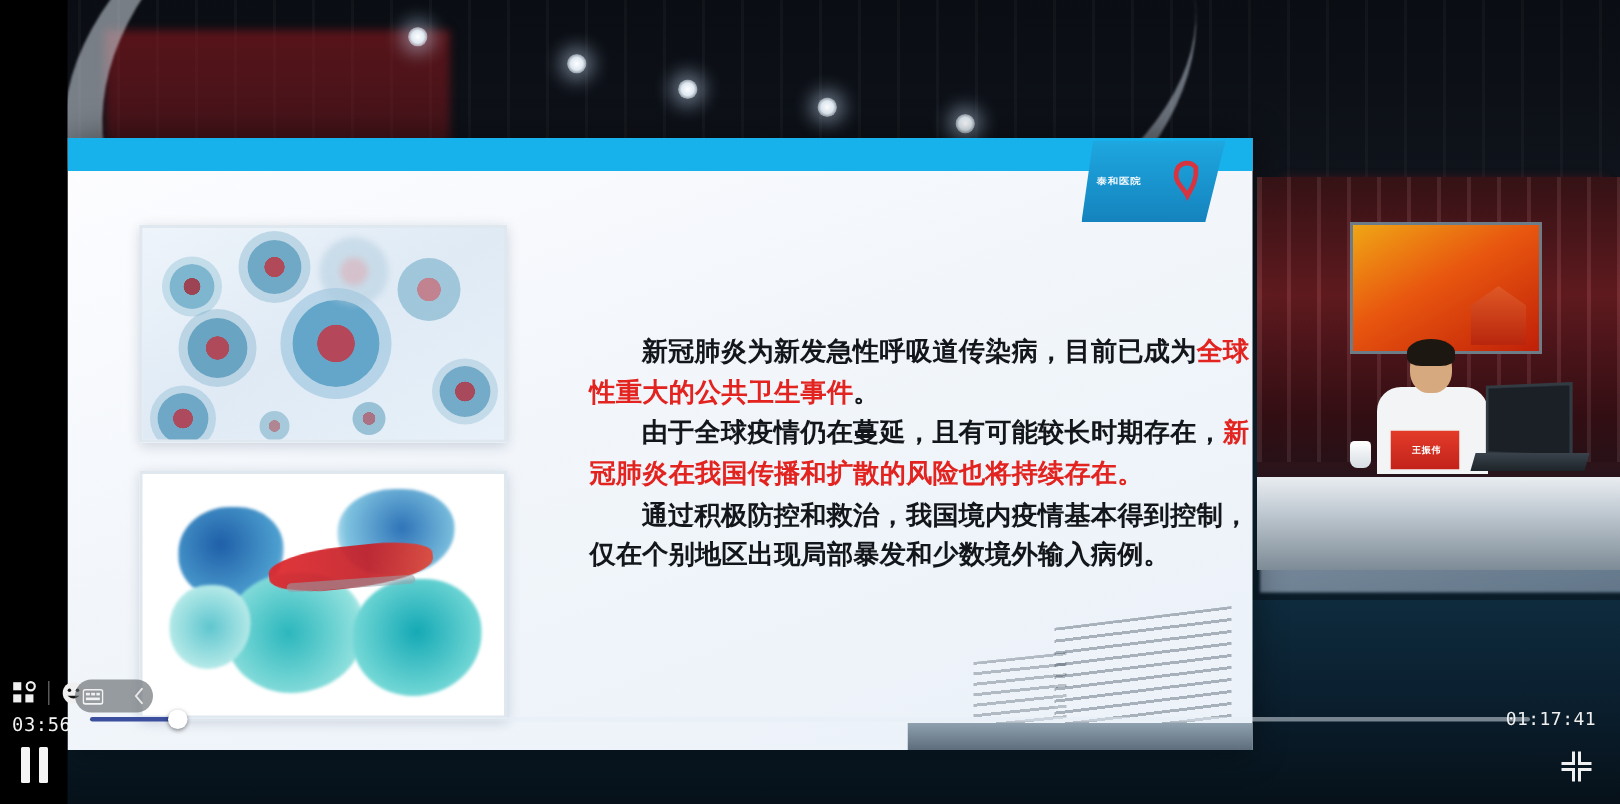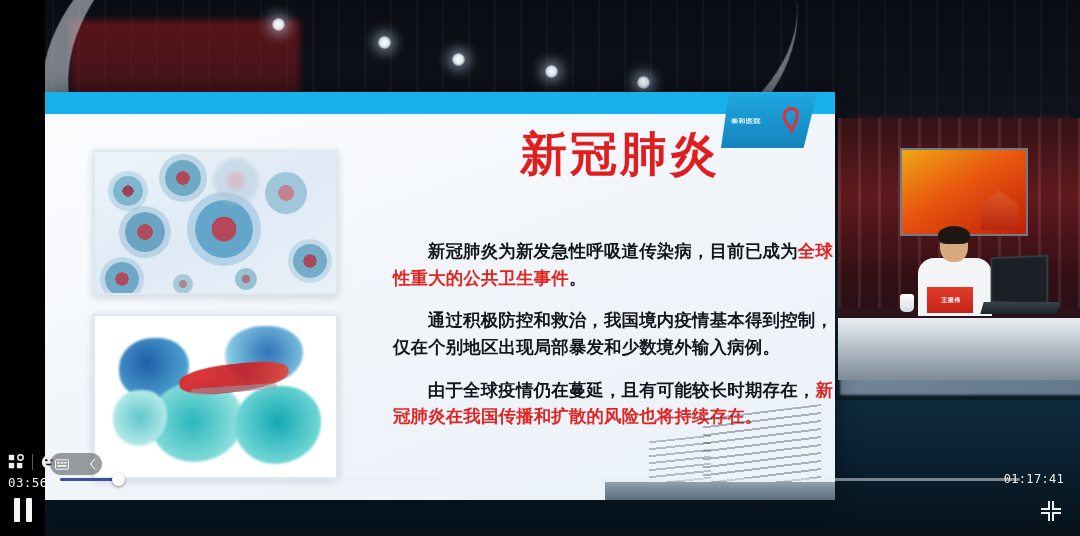--- a/index.html
+++ b/index.html
@@ -77,21 +77,21 @@
   
   .slide-title { position:absolute; left:390px; top:38px; width:370px;
       text-align:center; font-size:47px; line-height:1; font-weight:bold;
       color:#e01e20; letter-spacing:3px;
       font-family:"DejaVu Sans","Liberation Sans",sans-serif;
       text-shadow:0 1px 0 rgba(255,255,255,.6); }
   .slide-body { position:absolute; left:348px; top:130px; width:440px;
       font-size:17.4px; line-height:1.53; color:#13161b; font-weight:bold;
       letter-spacing:.2px; text-align:justify;
       font-family:"DejaVu Sans","Liberation Sans",sans-serif; }
-  .slide-body p { text-indent:2em; margin-bottom:1px;margin-top:16px; }
+  .slide-body p { text-indent:2em; margin-bottom:1px; }
   .hl { color:#e2231f; }
 
   
   .bldg { position:absolute; right:0; bottom:0; width:230px; height:110px; overflow:hidden; }
   .bldg-body { position:absolute; right:14px; bottom:0; width:118px; height:96px;
      background:linear-gradient(100deg,#cfd8e0 0%,#aeb9c4 40%,#8d99a6 100%);
      transform:skewY(-7deg); transform-origin:bottom right;
      background-image:repeating-linear-gradient(180deg,
         rgba(40,55,70,.35) 0 2px, rgba(255,255,255,.1) 2px 8px); }
   .bldg-wing { position:absolute; right:124px; bottom:0; width:62px; height:62px;
@@ -214,31 +214,30 @@
       <div class="img-box img-map">
         <div class="map-blob" style="left:24px;top:22px;width:70px;height:62px;background:radial-gradient(circle at 40% 40%,#1f5fa8,#4d9fd0 70%,rgba(255,255,255,0));"></div>
         <div class="map-blob" style="left:130px;top:10px;width:78px;height:58px;background:radial-gradient(circle at 55% 45%,#2f74b8,#7fc3e0 70%,rgba(255,255,255,0));"></div>
         <div class="map-blob" style="left:56px;top:66px;width:92px;height:80px;background:radial-gradient(circle at 45% 50%,#2bb7bd,#8fe0dd 72%,rgba(255,255,255,0));"></div>
         <div class="map-blob" style="left:140px;top:70px;width:86px;height:78px;background:radial-gradient(circle at 50% 45%,#14a9b5,#74d8d6 72%,rgba(255,255,255,0));"></div>
         <div class="map-blob" style="left:18px;top:74px;width:54px;height:56px;background:radial-gradient(circle at 50% 50%,#5fc6cf,#b9ebe9 75%,rgba(255,255,255,0));"></div>
         <div class="map-cal"></div>
         <div class="map-cal2"></div>
       </div>
 
-      <div class="slide-title">新冠肺炎</div>
 
       <div class="slide-body">
         <p>
           <span>新冠肺炎为新发急性呼吸道传染病，目前已成为</span><span class="hl">全球性重大的公共卫生事件</span><span>。</span>
         </p>
         <p>
-          <span>通过积极防控和救治，我国境内疫情基本得到控制，仅在个别地区出现局部暴发和少数境外输入病例。</span>
+          <span>由于全球疫情仍在蔓延，且有可能较长时期存在，</span><span class="hl">新冠肺炎在我国传播和扩散的风险也将持续存在</span><span class="hl">。</span>
         </p>
         <p>
-          <span>由于全球疫情仍在蔓延，且有可能较长时期存在，</span><span class="hl">新冠肺炎在我国传播和扩散的风险也将持续存在</span><span class="hl">。</span>
+          <span>通过积极防控和救治，我国境内疫情基本得到控制，仅在个别地区出现局部暴发和少数境外输入病例。</span>
         </p>
       </div>
 
       <div class="bldg">
         <div class="bldg-wing"></div>
         <div class="bldg-body"></div>
         <div class="bldg-ground"></div>
       </div>
     </div>
 

